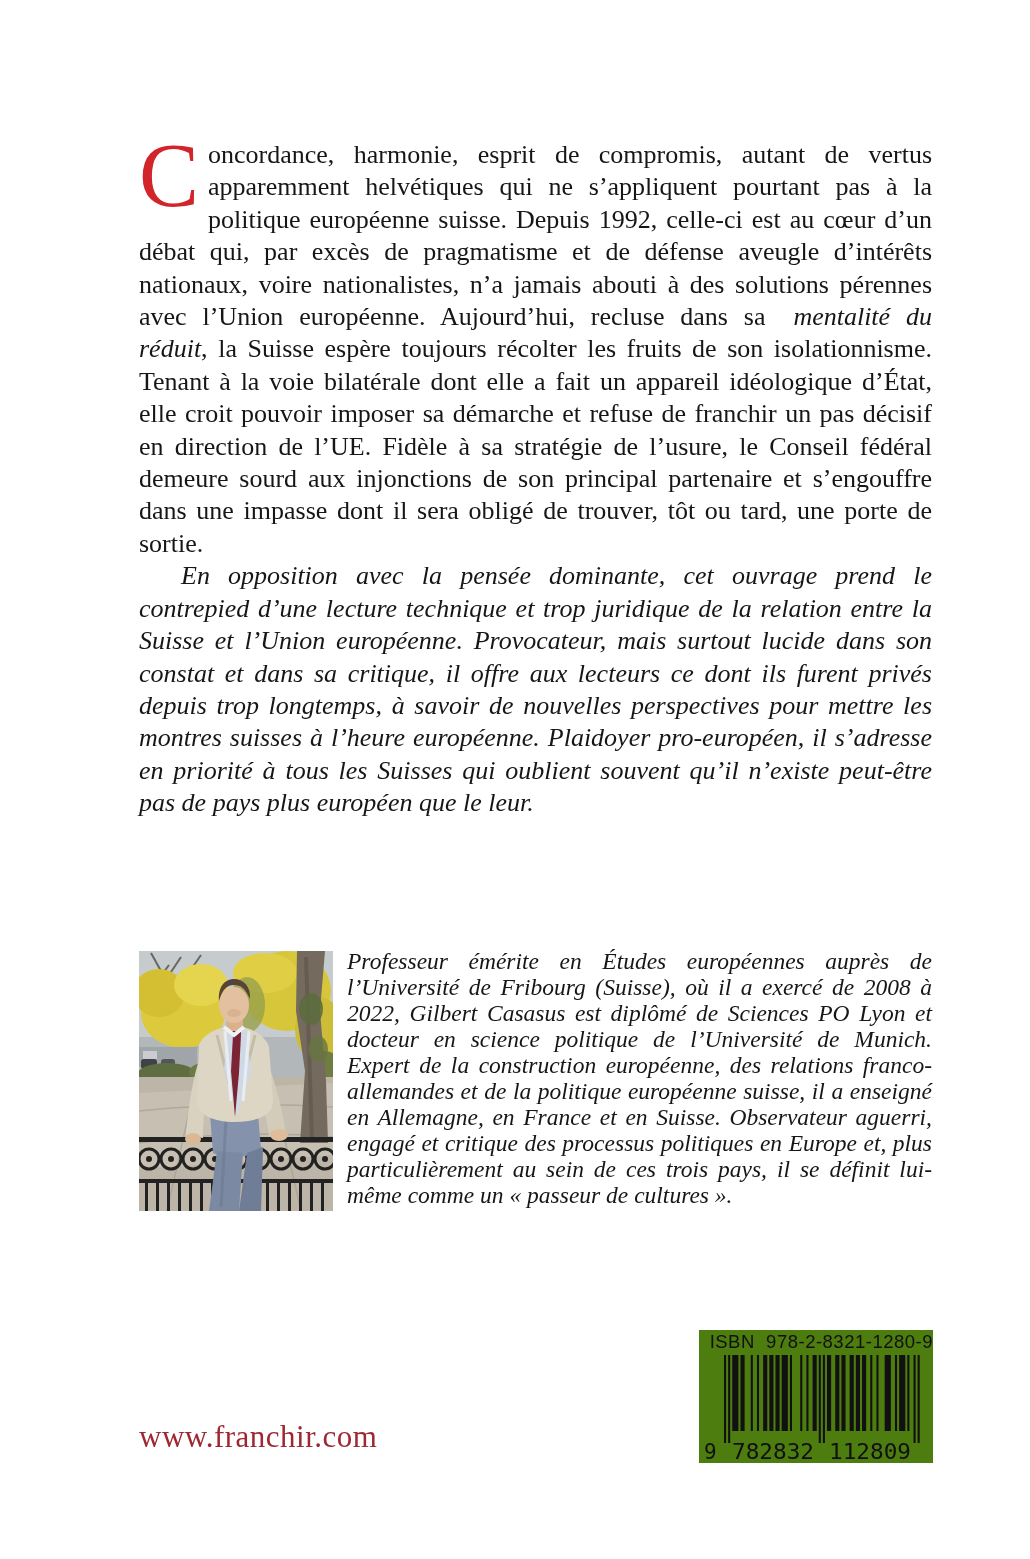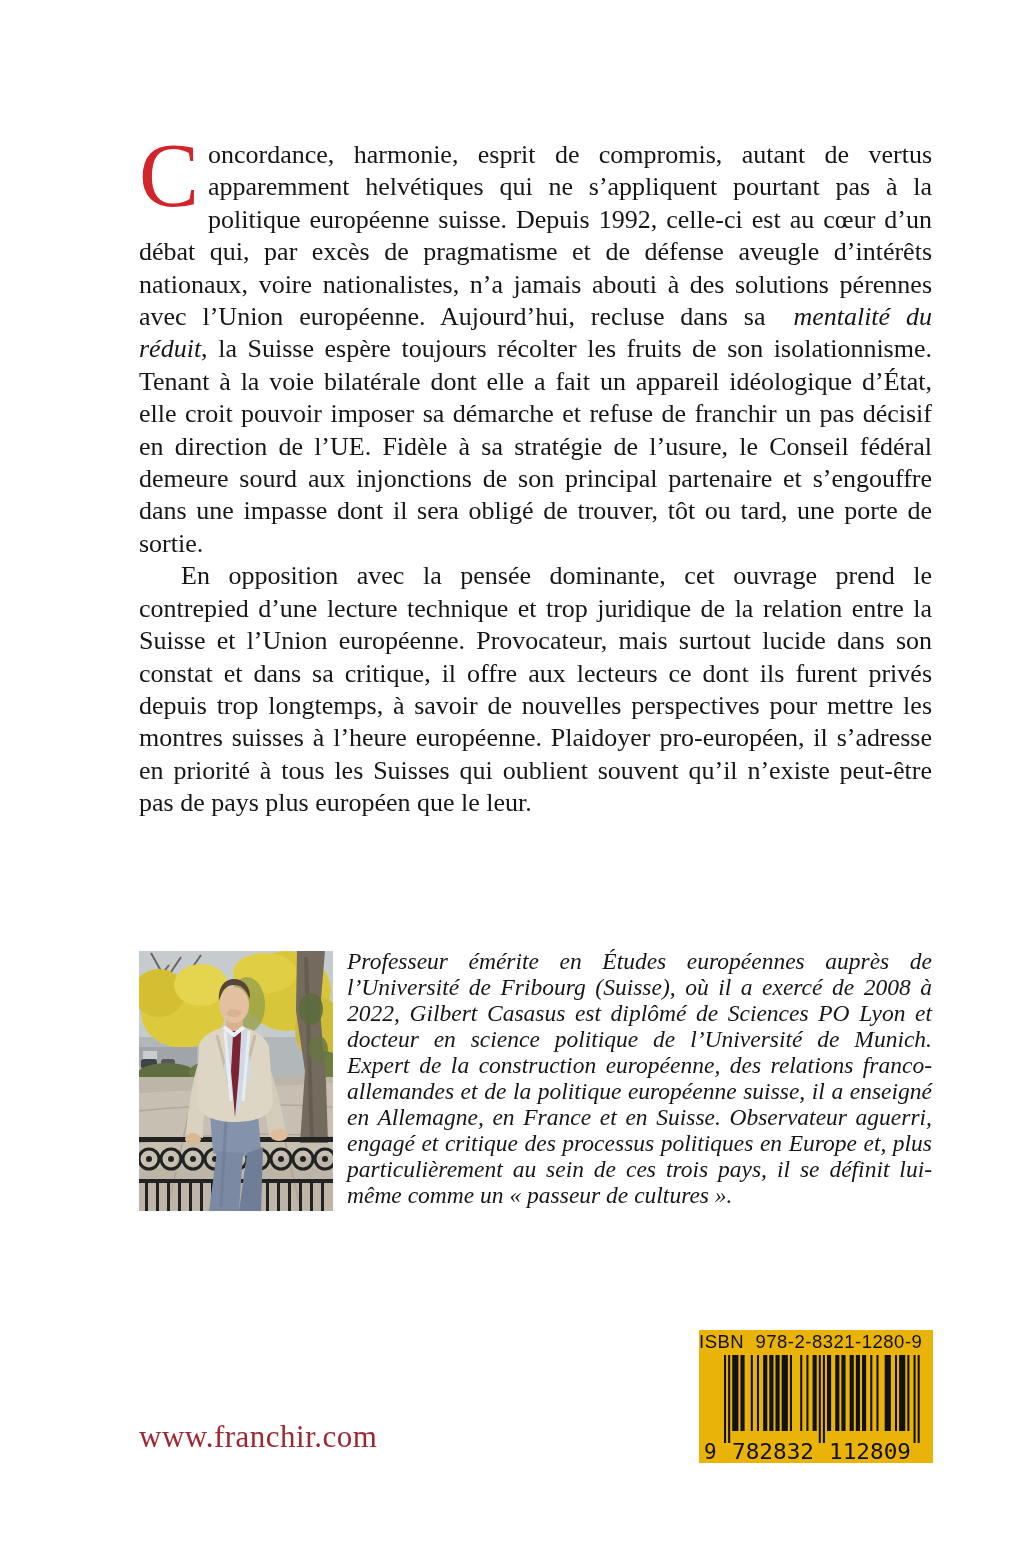--- a/index.html
+++ b/index.html
@@ -25,21 +25,21 @@
   }
   .synopsis p{margin:0;}
   .dropcap{
     float:left;
     font-size:90px;
     line-height:62px;
     margin:6px 9px 0 0;
     color:#d2242b;
     font-weight:normal;
   }
-  .para-indent{text-indent:42px;}
+  .para-indent{text-indent:42px;font-style:italic;}
   em.inline-it{font-style:italic;margin-left:12px;}
   
   .bio{
     position:absolute;
     left:139px; top:948px;
     width:793px;
     font-style:italic;
     font-size:23.5px;
     line-height:26px;
     text-align:justify;
@@ -57,22 +57,22 @@
     left:139px; top:1417px;
     font-size:31px;
     line-height:40px;
     color:#9e2732;
     letter-spacing:.5px;
   }
   .isbn-block{
     position:absolute;
     left:699px; top:1330px;
     width:234px;
-    text-align:left;
-    background:#eab308;
+    text-align:right;
+    background:#4d7c0f;
   }
   .isbn-label{
     font-family:"Liberation Sans", sans-serif;
     font-size:18.5px;
     line-height:24px;
     color:#111;
     white-space:pre;
     letter-spacing:.5px;
   }
   .barcode-svg{display:block;margin:1px auto 0 auto;}

